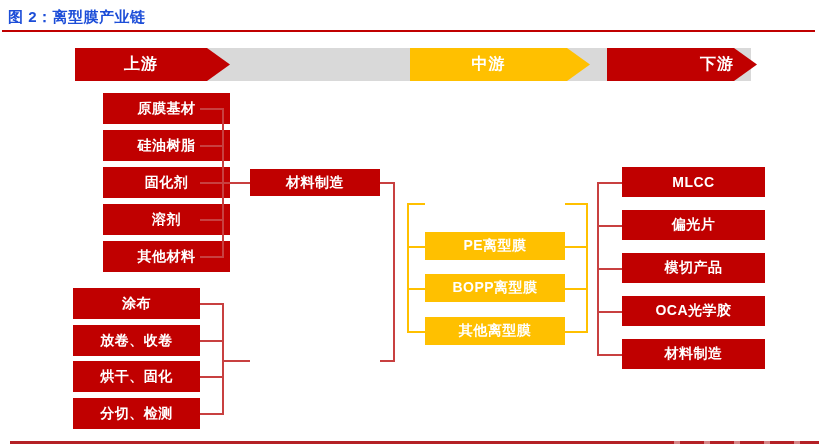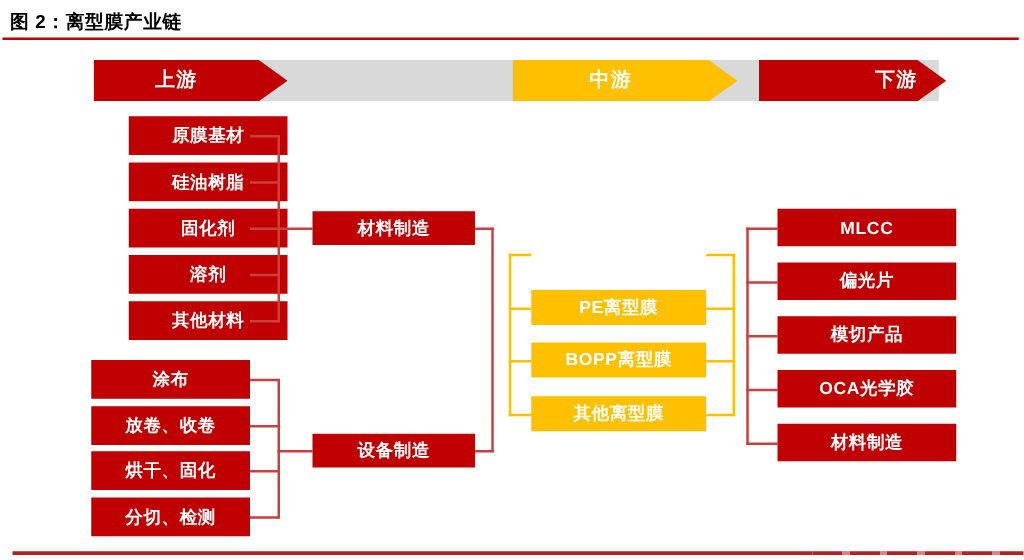--- a/index.html
+++ b/index.html
@@ -12,21 +12,21 @@
     height: 448px;
     background: #ffffff;
     overflow: hidden;
   }
 
   .fig-title {
     position: absolute;
     left: 8px; top: 8px;
     font-size: 15px;
     font-weight: bold;
-    color: #000000;
+    color: #1d4ed8;
     letter-spacing: 0.5px;
   }
   .title-rule {
     position: absolute;
     left: 2px; top: 30px;
     width: 813px; height: 2px;
     background: #C00000;
   }
 
   
@@ -133,21 +133,20 @@
   <div class="h-line line-red" style="left:222px; top:182px; width:28px"></div>
 
   <div class="h-line line-red" style="left:200px; top:303px; width:23px"></div>
   <div class="h-line line-red" style="left:200px; top:340px; width:23px"></div>
   <div class="h-line line-red" style="left:200px; top:376px; width:23px"></div>
   <div class="h-line line-red" style="left:200px; top:413px; width:23px"></div>
   <div class="v-line line-red" style="left:222px; top:303px; height:112px"></div>
   <div class="h-line line-red" style="left:222px; top:360px; width:28px"></div>
 
   <div class="nbox red-box mfg-box" style="top:169px">材料制造</div>
-  <div class="nbox red-box mfg-box" style="top:347px">设备制造</div>
 
   <div class="h-line line-red" style="left:380px; top:182px; width:15px"></div>
   <div class="v-line line-red" style="left:393px; top:182px; height:180px"></div>
   <div class="h-line line-red" style="left:380px; top:360px; width:15px"></div>
 
   <div class="v-line line-yellow" style="left:407px; top:203px; height:130px"></div>
   <div class="h-line line-yellow" style="left:407px; top:203px; width:18px"></div>
   <div class="h-line line-yellow" style="left:407px; top:246px; width:18px"></div>
   <div class="h-line line-yellow" style="left:407px; top:288px; width:18px"></div>
   <div class="h-line line-yellow" style="left:407px; top:331px; width:18px"></div>

